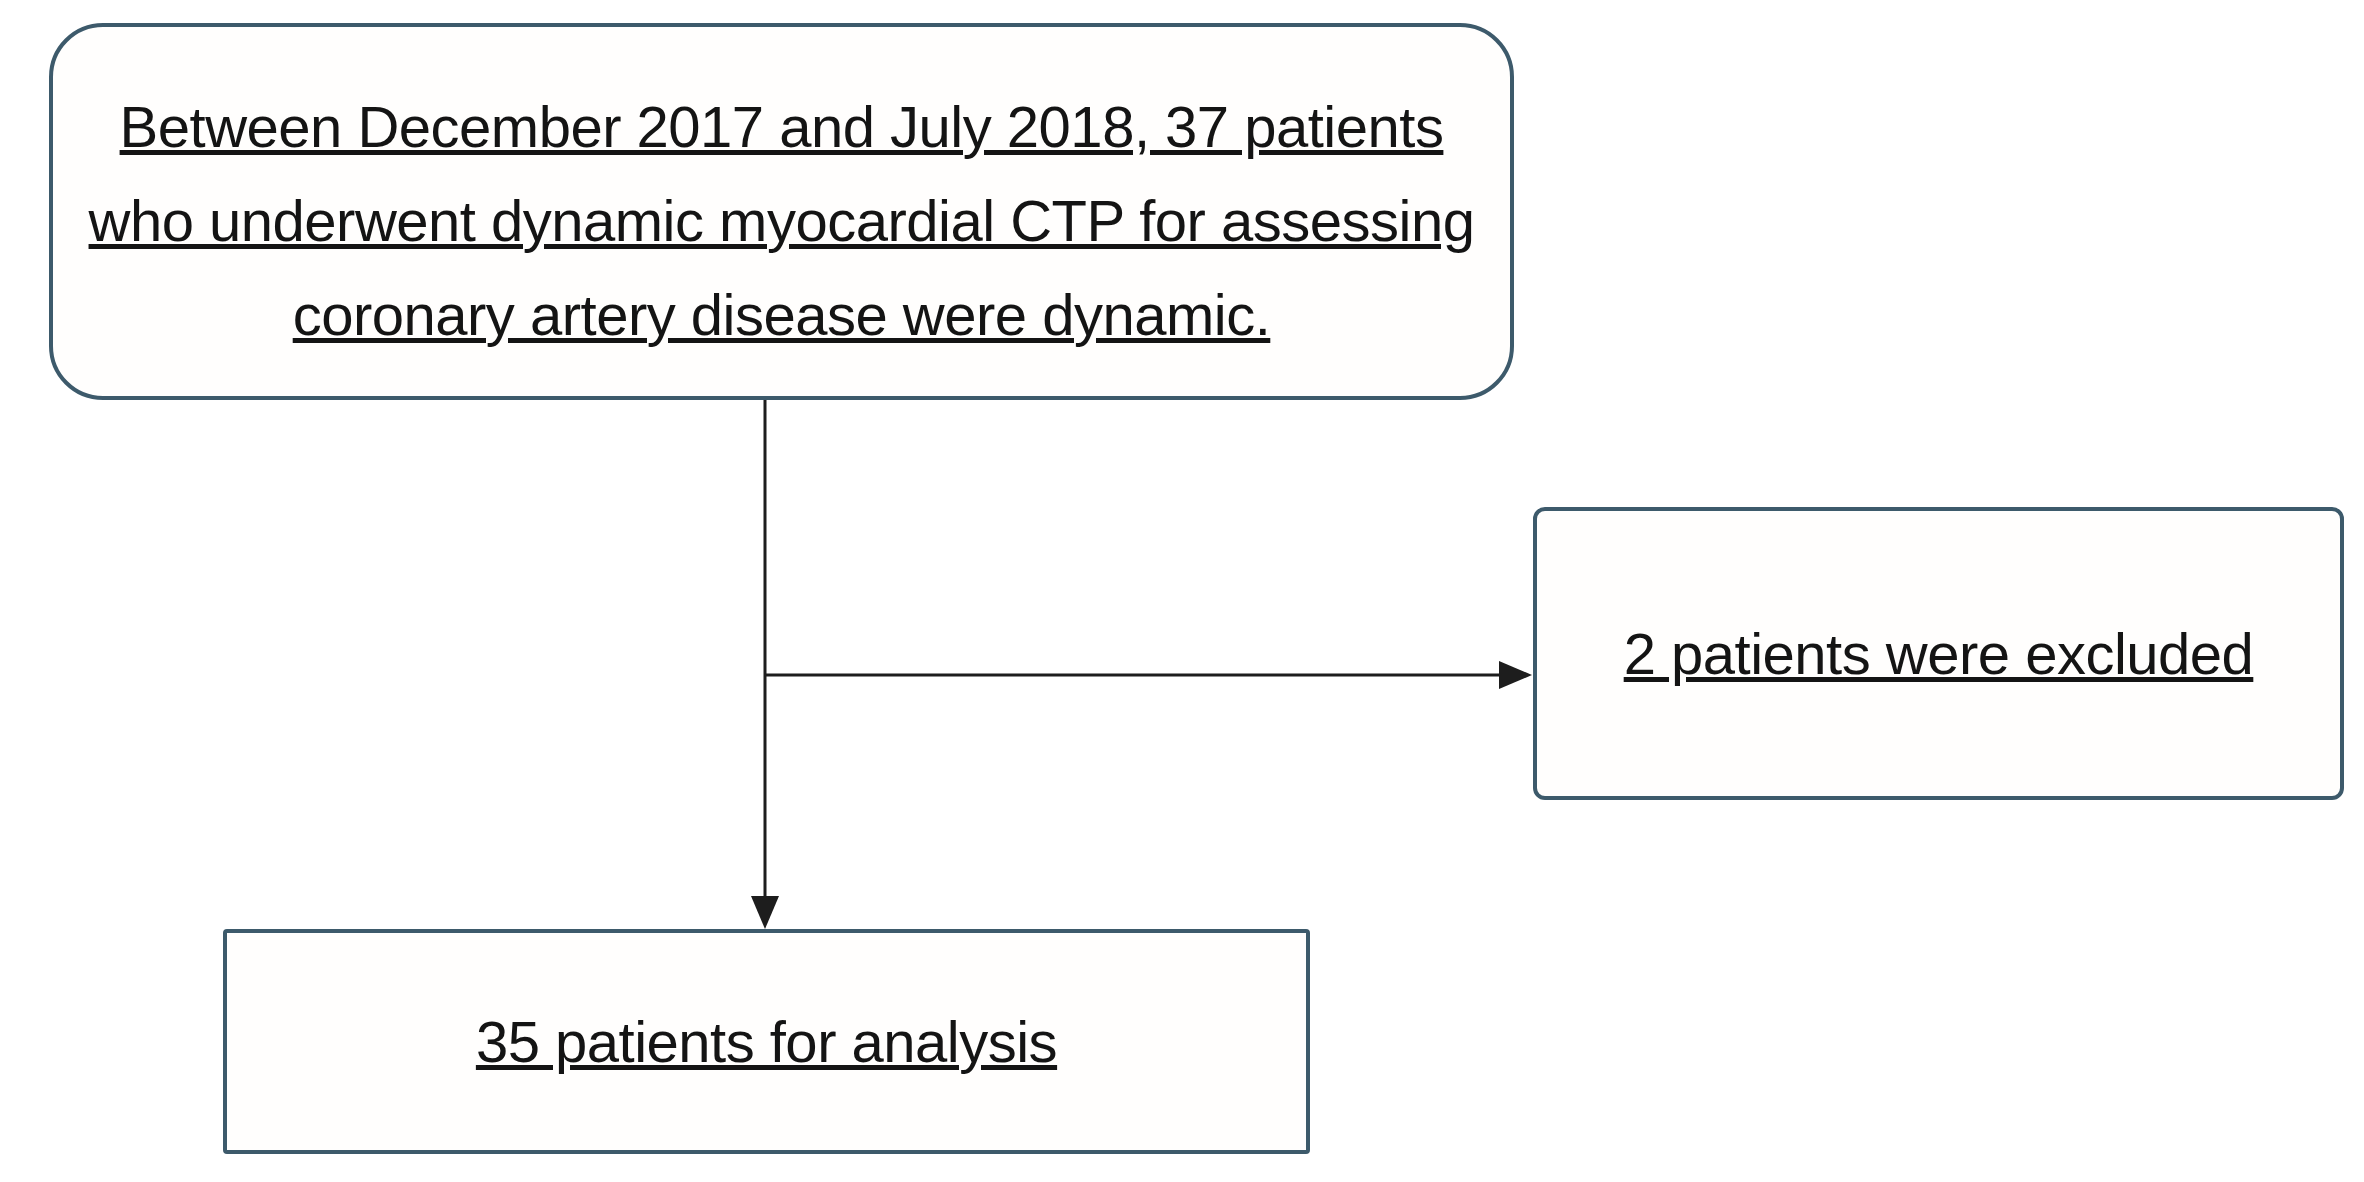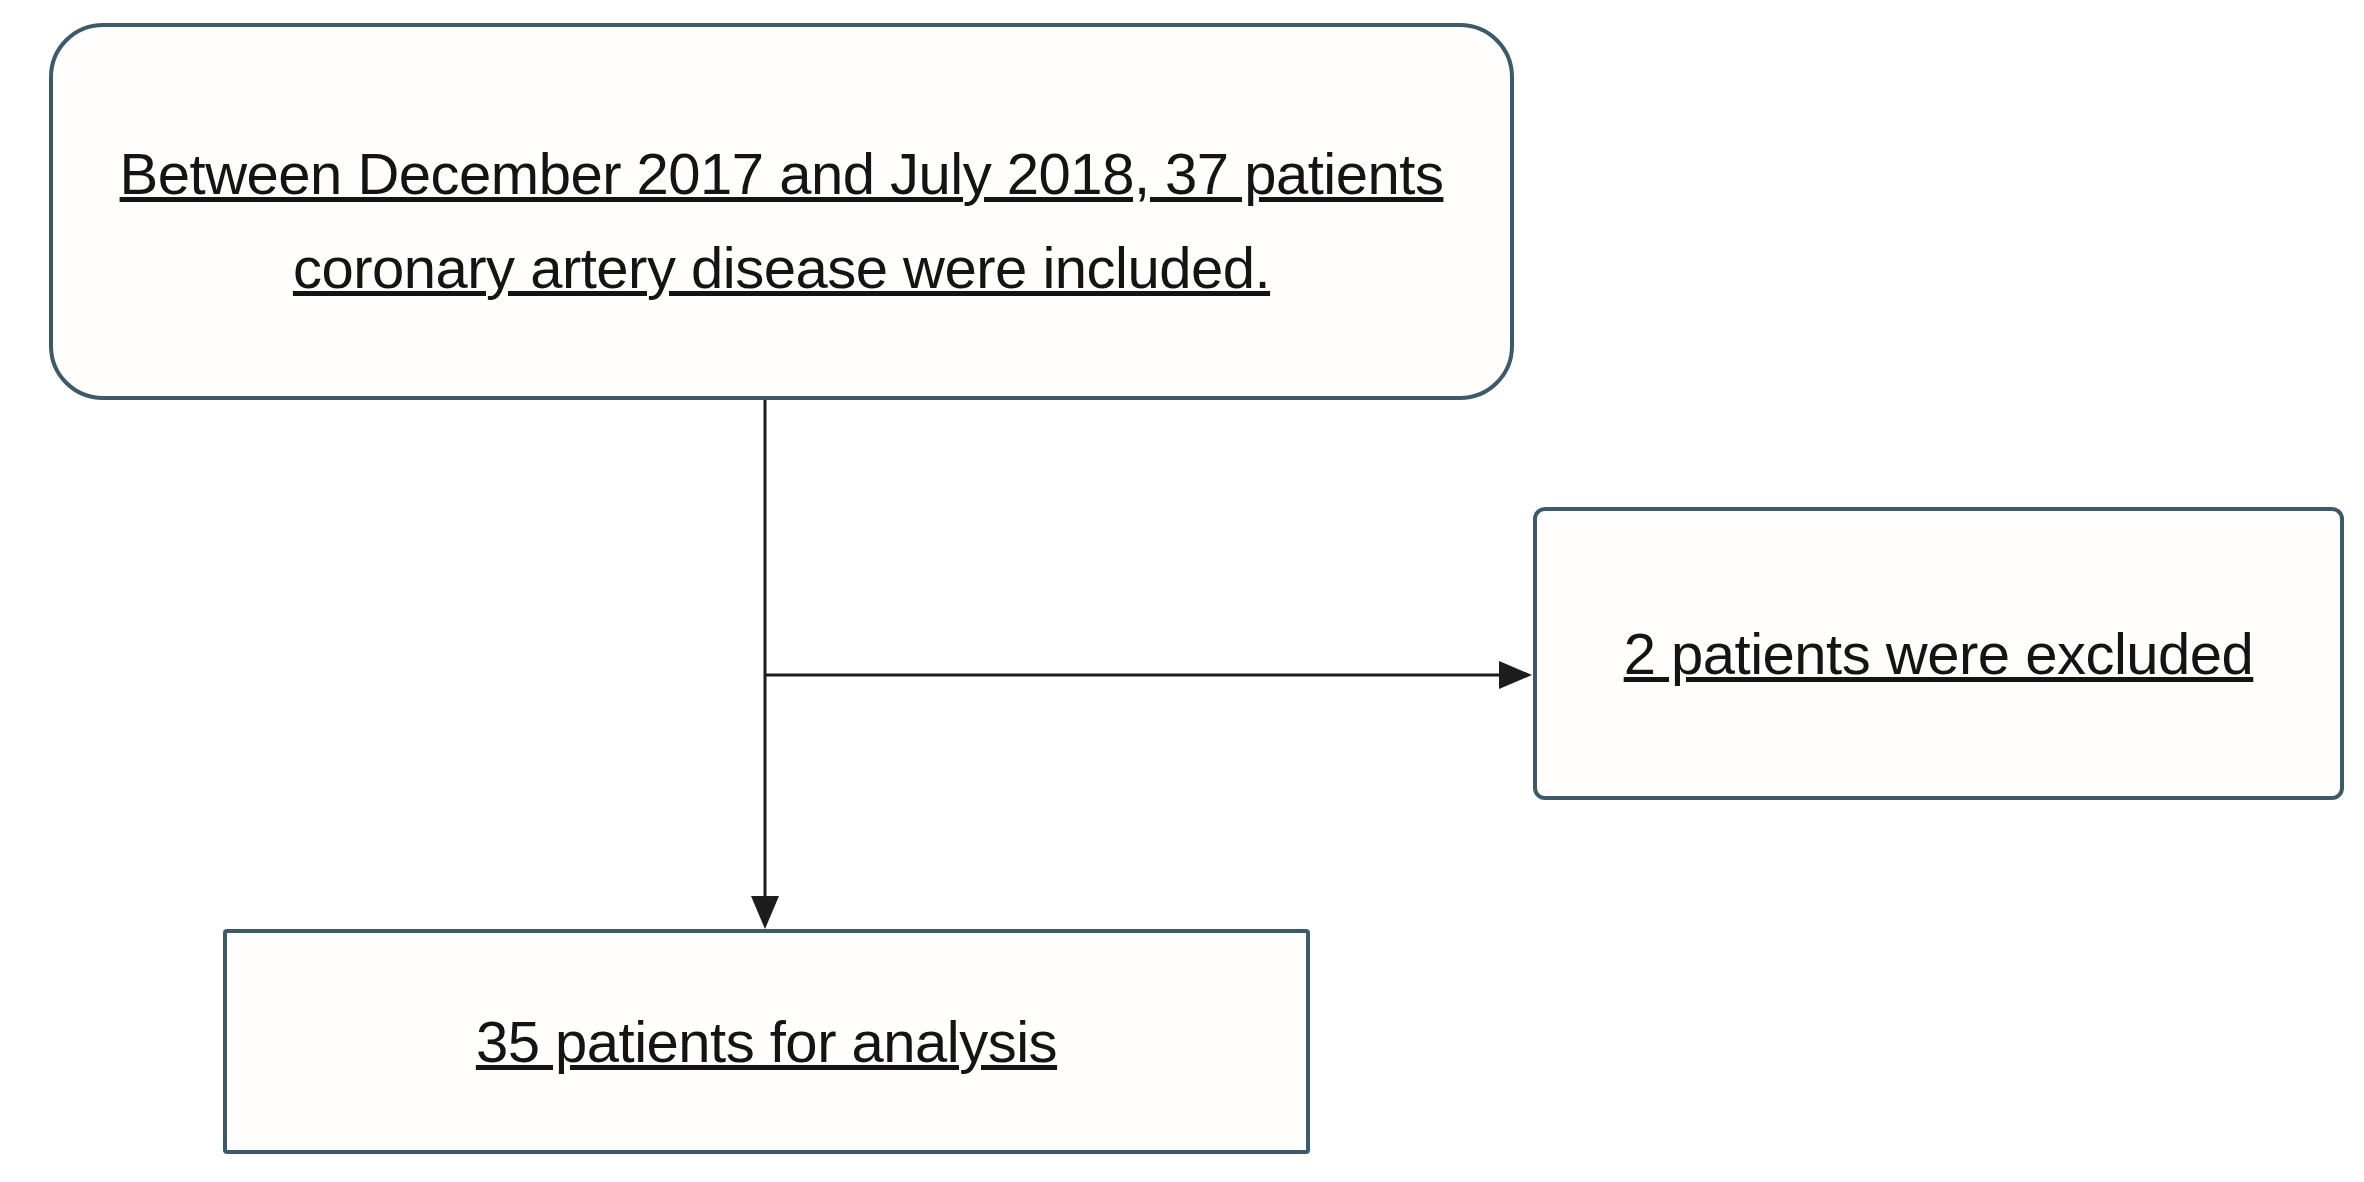--- a/index.html
+++ b/index.html
@@ -68,21 +68,22 @@
 
     <line x1="765" y1="400" x2="765" y2="900" stroke="var(--arrow-color)" stroke-width="3"></line>
     <polygon points="765,929 751,896 779,896" fill="var(--arrow-color)"></polygon>
 
     <line x1="765" y1="675" x2="1504" y2="675" stroke="var(--arrow-color)" stroke-width="3"></line>
     <polygon points="1532,675 1499,661 1499,689" fill="var(--arrow-color)"></polygon>
   </svg>
 
   <div class="flow-box box-included">
     <div class="box-line">Between December 2017 and July 2018, 37 patients</div>
-    <div class="box-line">coronary artery disease were included.</div>
+    <div class="box-line">who underwent dynamic myocardial CTP for assessing</div>
+    <div class="box-line">coronary artery disease were dynamic.</div>
   </div>
 
   <div class="flow-box box-excluded">
     <div class="box-line">2 patients were excluded</div>
   </div>
 
   <div class="flow-box box-analysis">
     <div class="box-line">35 patients for analysis</div>
   </div>
 

